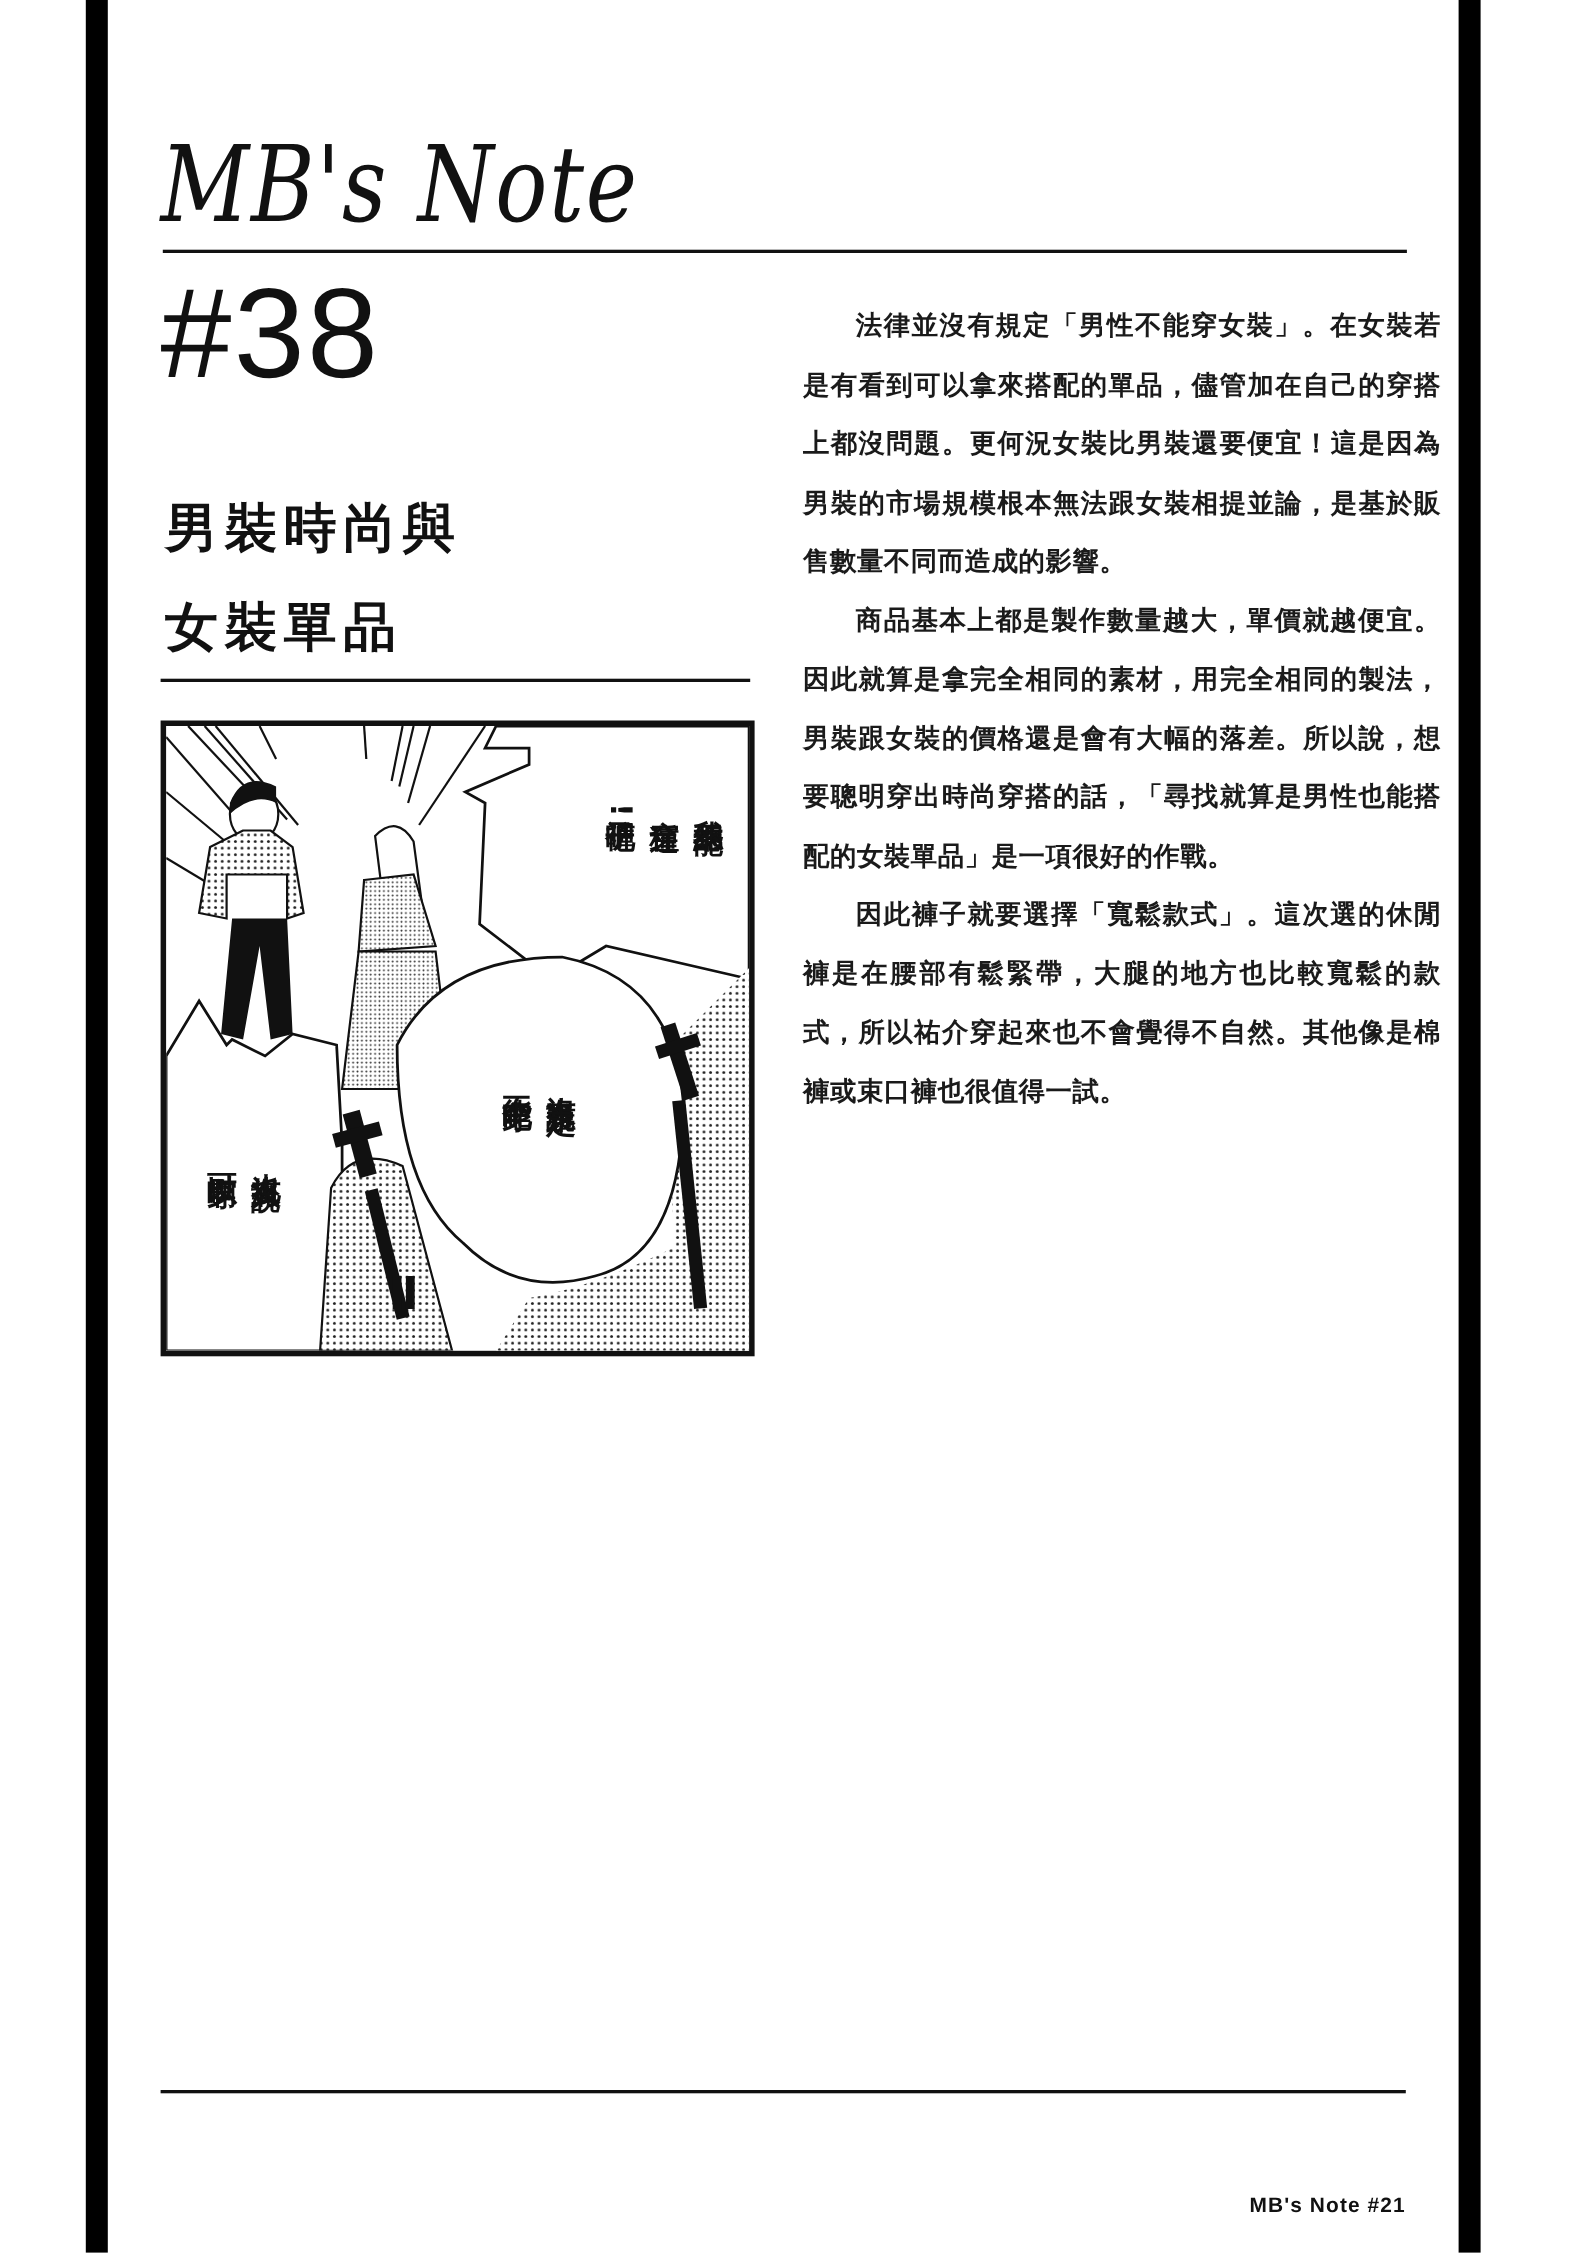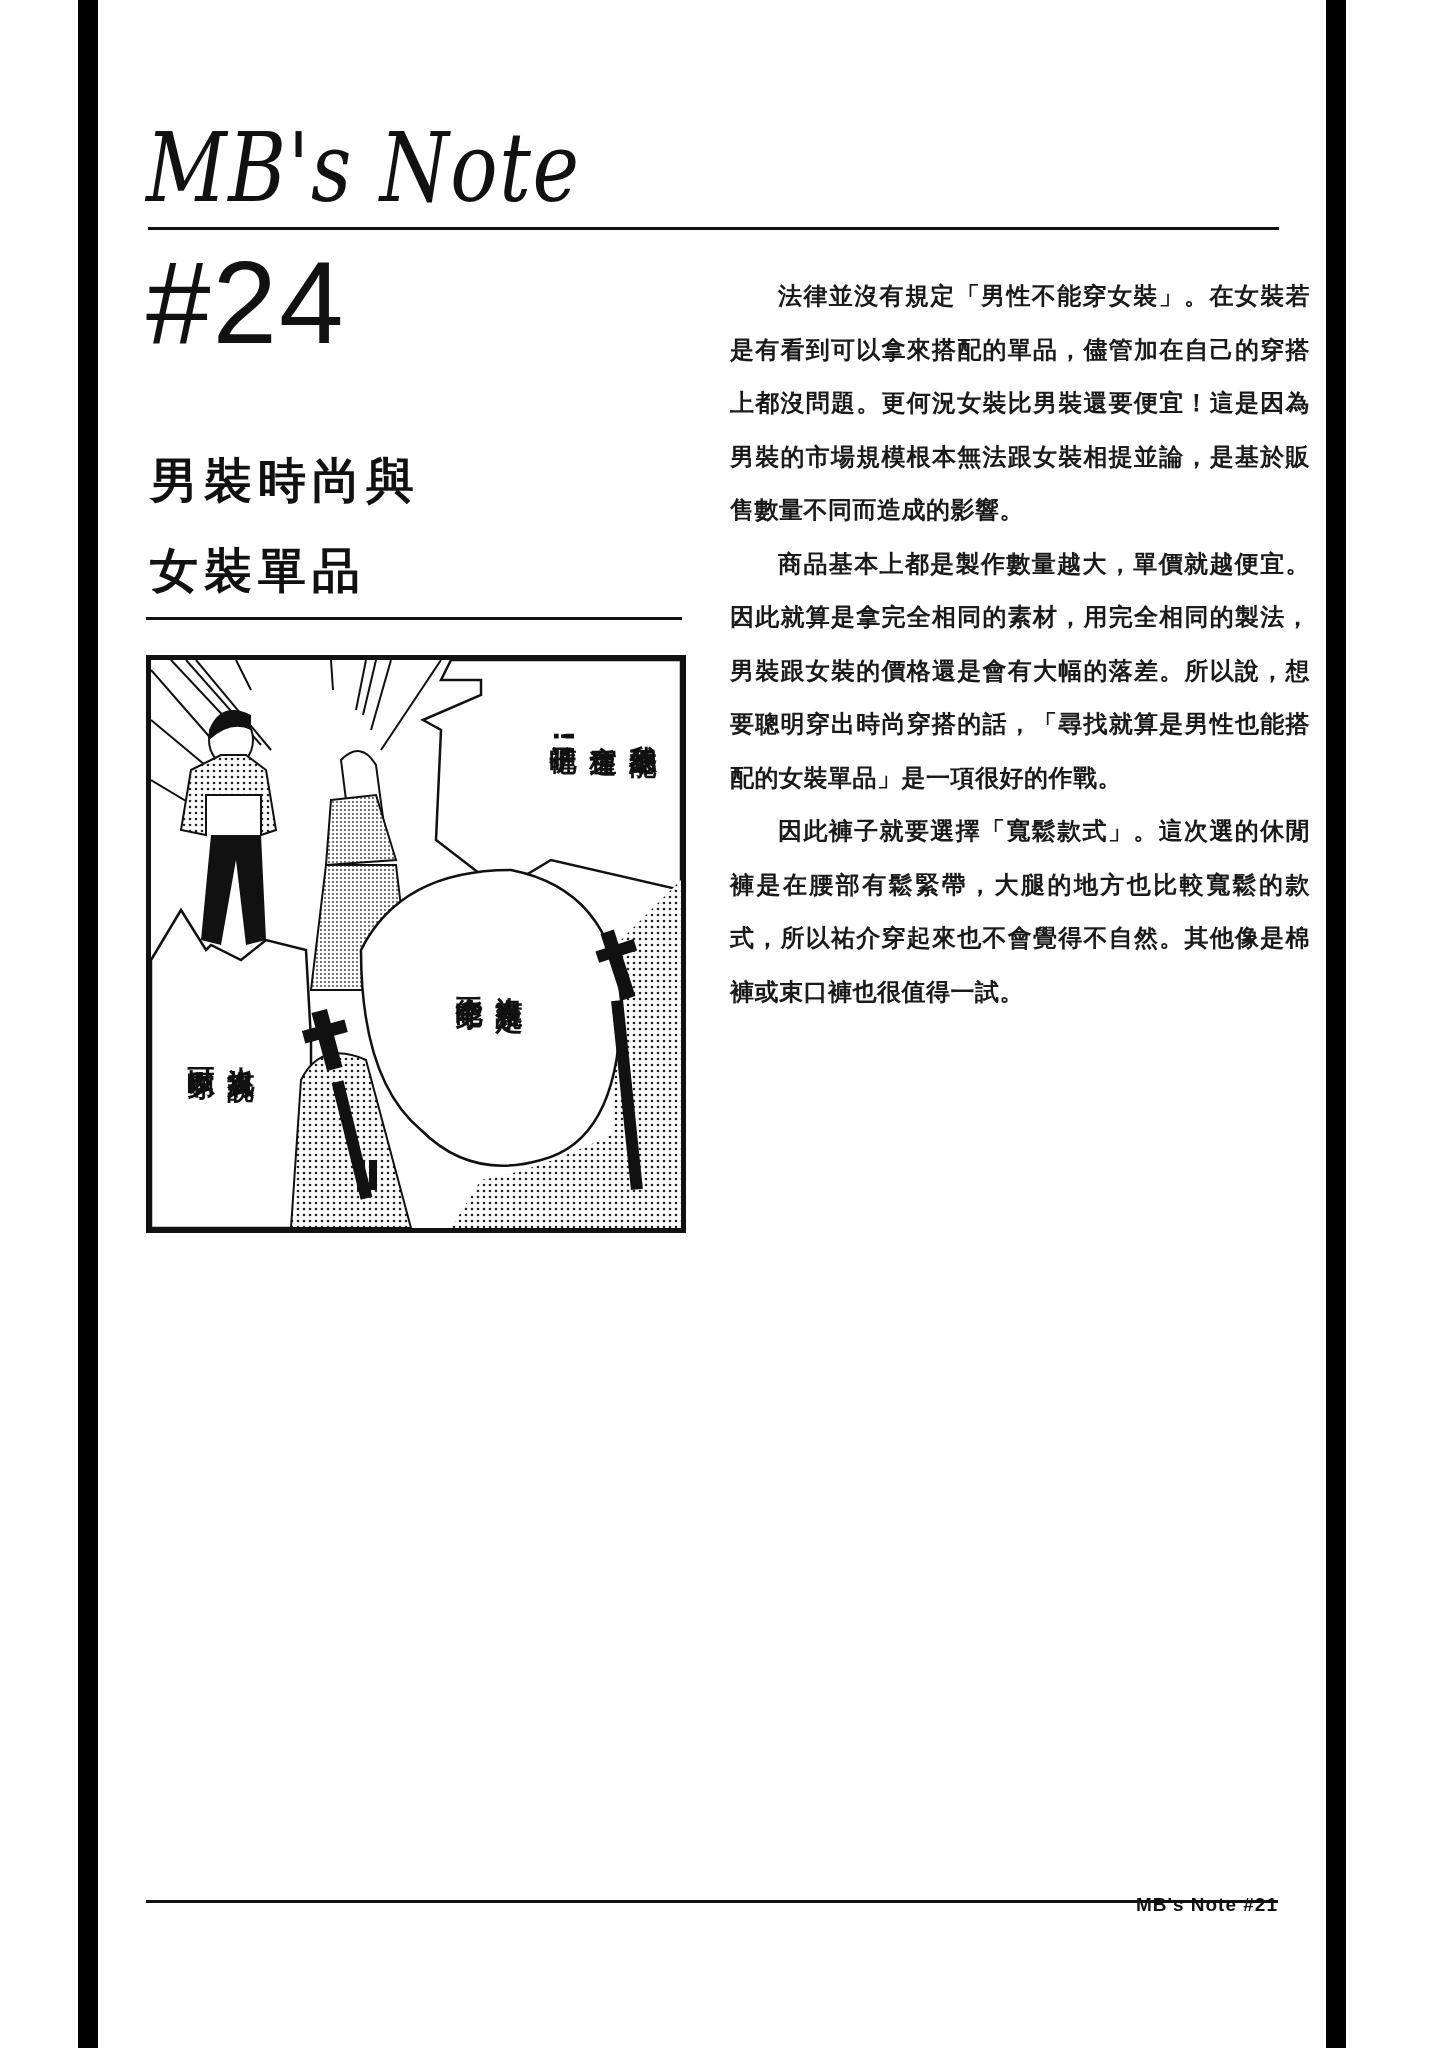--- a/index.html
+++ b/index.html
@@ -12,32 +12,32 @@
   .rule.header { left: 148px; top: 227px; width: 1131px; }
   .rule.sub { left: 146px; top: 617px; width: 536px; }
   .rule.footer { left: 146px; top: 1900px; width: 1132px; }
   .issue-number { position: absolute; left: 146px; top: 245px; font-family: "Liberation Sans", sans-serif; font-size: 116px; font-weight: normal; line-height: 1; letter-spacing: 2px; }
   .subtitle { position: absolute; left: 150px; top: 435px; font-size: 48px; font-weight: bold; line-height: 90px; letter-spacing: 6px; }
   .body-text { position: absolute; left: 730px; top: 270px; width: 580px; font-size: 24px; line-height: 53.5px; font-weight: bold; color: #1a1a1a; text-align: justify; letter-spacing: 0.5px; }
   .body-text p { margin: 0; text-indent: 2em; }
   .panel { position: absolute; left: 146px; top: 655px; width: 530px; height: 568px; border: 5px solid #111; background: #fff; overflow: hidden; }
   .panel svg { position: absolute; left: 0; top: 0; }
   .bubble-text { position: absolute; writing-mode: vertical-rl; font-size: 27px; font-weight: bold; line-height: 40px; letter-spacing: 2px; color: #111; }
-  .footer-label { position: absolute; right: 156px; top: 1894px; font-family: "Liberation Sans", sans-serif; font-size: 19px; font-weight: bold; letter-spacing: 1px; }
+  .footer-label { position: absolute; right: 156px; top: 1995px; font-family: "Liberation Sans", sans-serif; font-size: 19px; font-weight: bold; letter-spacing: 1px; }
 </style>
 </head>
 <body>
 
 <div class="edge left"></div>
 <div class="edge right"></div>
 
 <div class="script-title">MB's Note</div>
 <div class="rule header"></div>
 
-<div class="issue-number">#24</div>
+<div class="issue-number">#38</div>
 
 <div class="subtitle">
   <div>男裝時尚與</div>
   <div>女裝單品</div>
 </div>
 <div class="rule sub"></div>
 
 <div class="panel">
   <svg width="530" height="568" viewBox="0 0 530 568">
     <defs>

